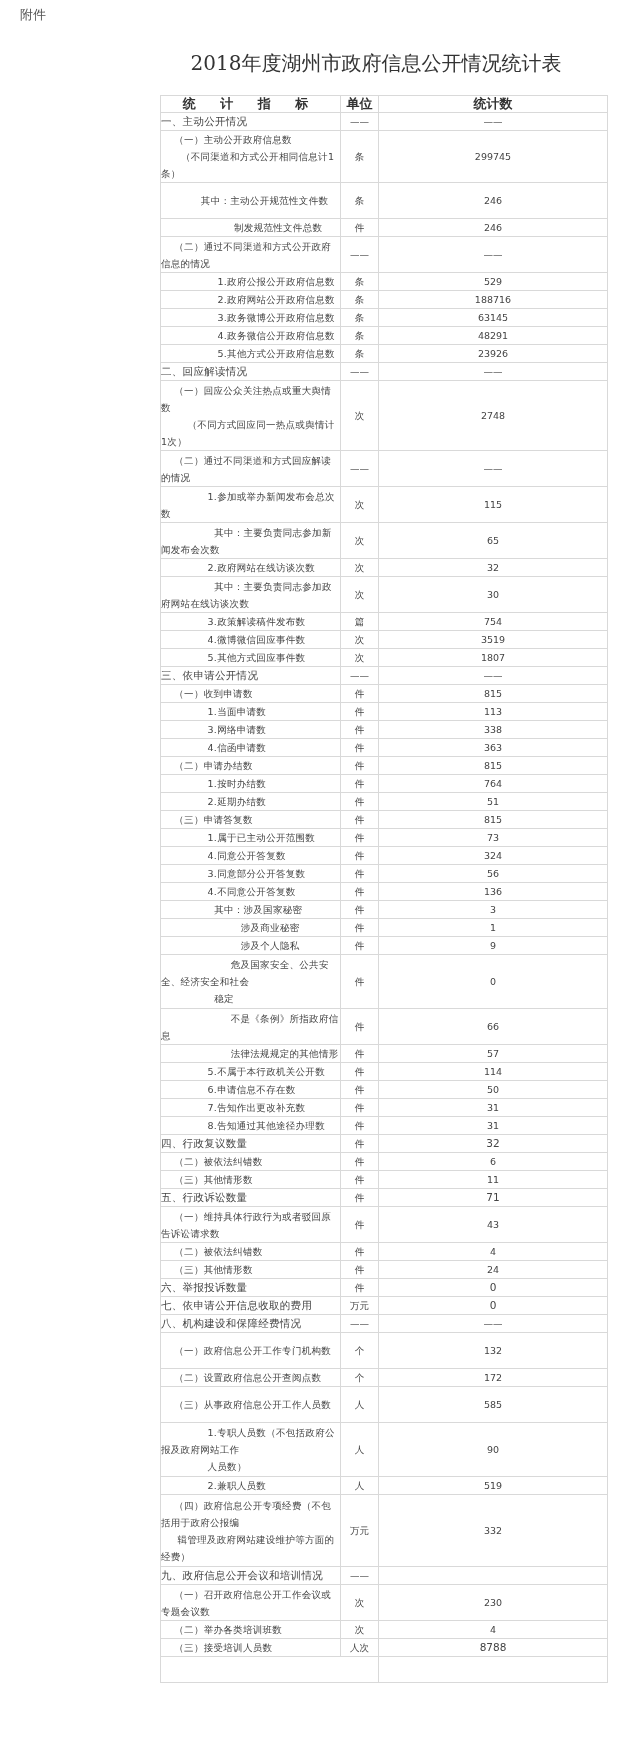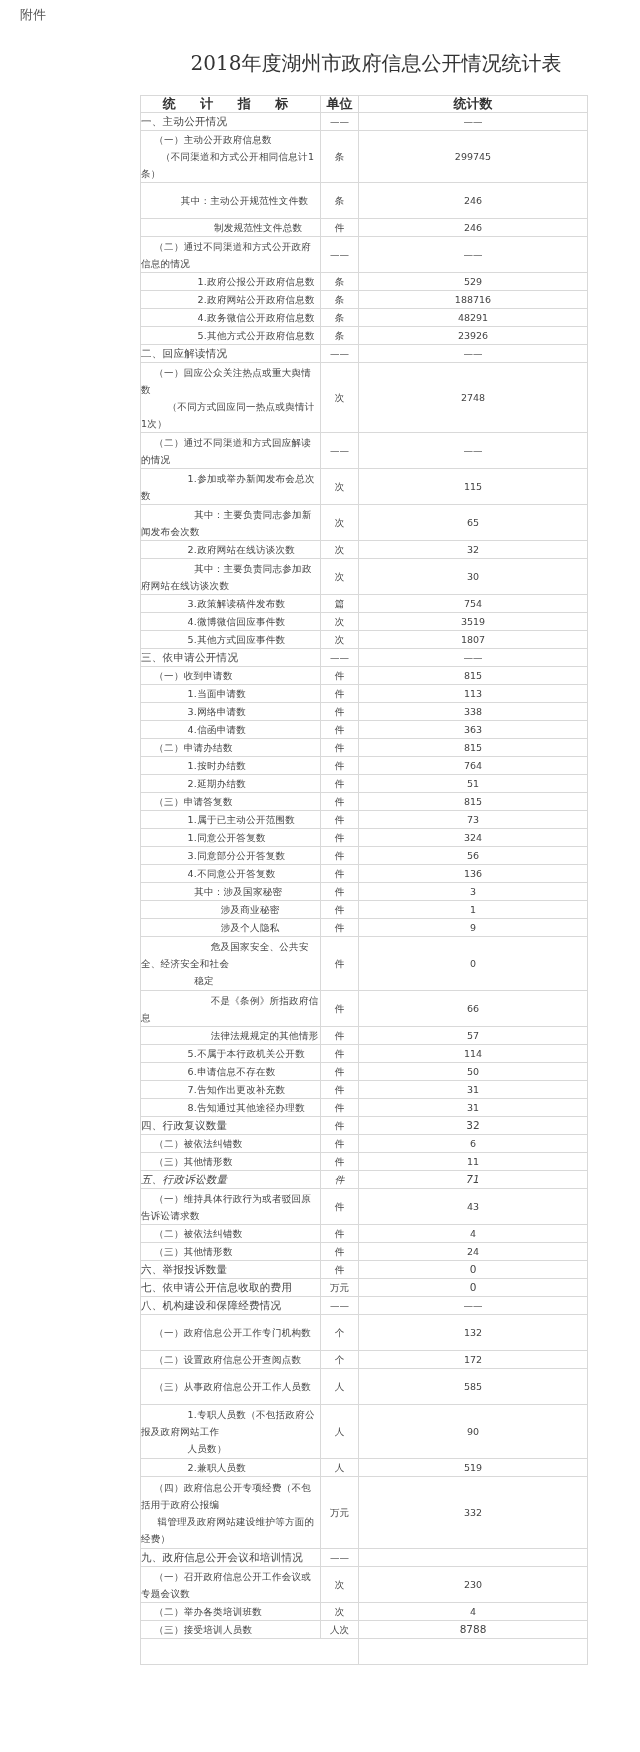--- a/index.html
+++ b/index.html
@@ -2,21 +2,21 @@
 <html><head>
 <meta charset="utf-8">
 <style>
   html, body { margin: 0; padding: 0; background: #ffffff; }
   body { width: 640px; height: 1752px; position: relative; overflow: hidden;
          font-family: "DejaVu Serif", "Liberation Serif", serif; color: #333; }
   .attach { position: absolute; left: 20px; top: 6px; font-size: 13px; color: #555;
             font-family: "DejaVu Sans", "Liberation Sans", sans-serif; }
   .title { position: absolute; left: 0; width: 752px; top: 50px; text-align: center;
            font-size: 20px; color: #333; font-family: "DejaVu Serif", "Liberation Serif", serif; }
-  table.stats { position: absolute; left: 140px; top: 95px; width: 447px;
+  table.stats { position: absolute; left: 160px; top: 95px; width: 447px;
                 border-collapse: collapse; table-layout: fixed; }
   table.stats td, table.stats th { border: 1px solid #d9d9d9; padding: 0;
                 font-size: 9.5px; line-height: 17px; color: #444; vertical-align: middle;
                 font-family: "DejaVu Sans", "Liberation Sans", sans-serif; }
   table.stats th { font-size: 13px; font-weight: bold; line-height: 16px; color: #333;
                    font-family: "DejaVu Serif", "Liberation Serif", serif; }
   col.c1 { width: 180px; } col.c2 { width: 38px; } col.c3 { width: 229px; }
   td.ind { text-align: left; padding-left: 1px; white-space: pre-wrap; letter-spacing: 0.3px; }
   td.ind.sec { font-size: 10.5px; }
   td.unit { text-align: center; font-size: 10.5px; }
@@ -74,20 +74,25 @@
         <td class="ind">                 1.政府公报公开政府信息数</td>
         <td class="unit">条</td>
         <td class="val">529</td>
       </tr>
       <tr style="height: 17px;">
         <td class="ind">                 2.政府网站公开政府信息数</td>
         <td class="unit">条</td>
         <td class="val">188716</td>
       </tr>
       <tr style="height: 17px;">
+        <td class="ind">                 3.政务微博公开政府信息数</td>
+        <td class="unit">条</td>
+        <td class="val">63145</td>
+      </tr>
+      <tr style="height: 17px;">
         <td class="ind">                 4.政务微信公开政府信息数</td>
         <td class="unit">条</td>
         <td class="val">48291</td>
       </tr>
       <tr style="height: 17px;">
         <td class="ind">                 5.其他方式公开政府信息数</td>
         <td class="unit">条</td>
         <td class="val">23926</td>
       </tr>
       <tr style="height: 18px;">
@@ -185,21 +190,21 @@
         <td class="ind">    （三）申请答复数</td>
         <td class="unit">件</td>
         <td class="val">815</td>
       </tr>
       <tr style="height: 18px;">
         <td class="ind">              1.属于已主动公开范围数</td>
         <td class="unit">件</td>
         <td class="val">73</td>
       </tr>
       <tr style="height: 18px;">
-        <td class="ind">              1.同意公开答复数</td>
+        <td class="ind">              4.同意公开答复数</td>
         <td class="unit">件</td>
         <td class="val">324</td>
       </tr>
       <tr style="height: 18px; margin-top: 32px;">
         <td class="ind">              3.同意部分公开答复数</td>
         <td class="unit">件</td>
         <td class="val">56</td>
       </tr>
       <tr style="height: 18px;">
         <td class="ind">              4.不同意公开答复数</td>
@@ -265,21 +270,21 @@
       <tr style="height: 18px;">
         <td class="ind">    （二）被依法纠错数</td>
         <td class="unit">件</td>
         <td class="val">6</td>
       </tr>
       <tr style="height: 18px;">
         <td class="ind">    （三）其他情形数</td>
         <td class="unit">件</td>
         <td class="val">11</td>
       </tr>
-      <tr style="height: 18px; font-style: italic;">
+      <tr style="height: 18px;">
         <td class="ind sec">五、行政诉讼数量</td>
         <td class="unit">件</td>
         <td class="val big">71</td>
       </tr>
       <tr style="height: 36px;">
         <td class="ind">    （一）维持具体行政行为或者驳回原告诉讼请求数</td>
         <td class="unit">件</td>
         <td class="val">43</td>
       </tr>
       <tr style="height: 18px;">

